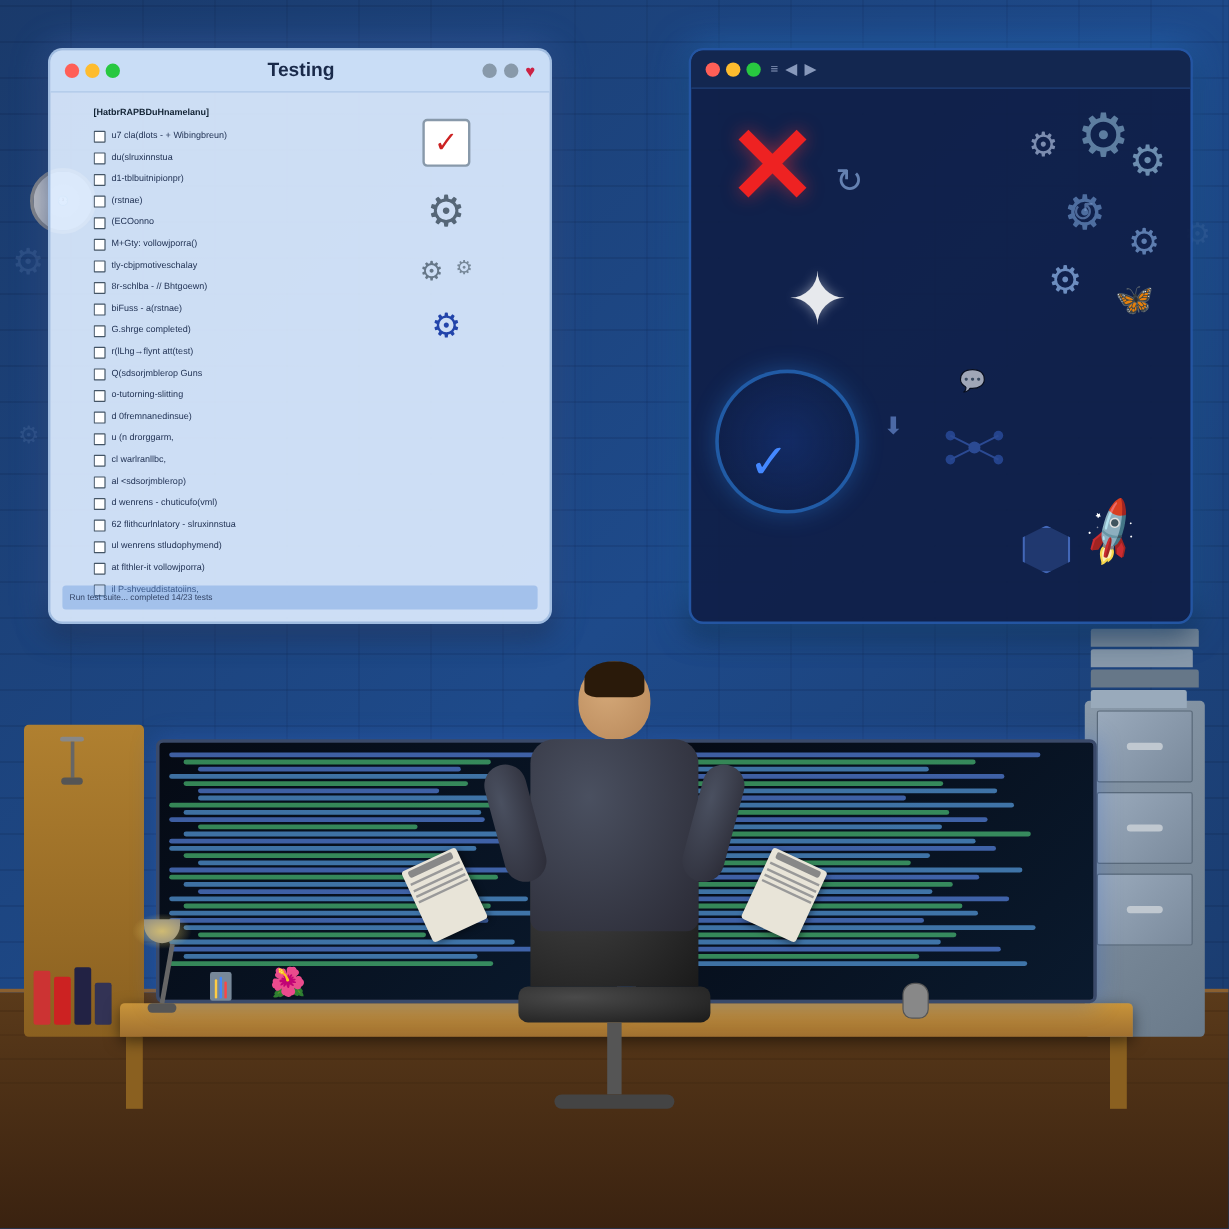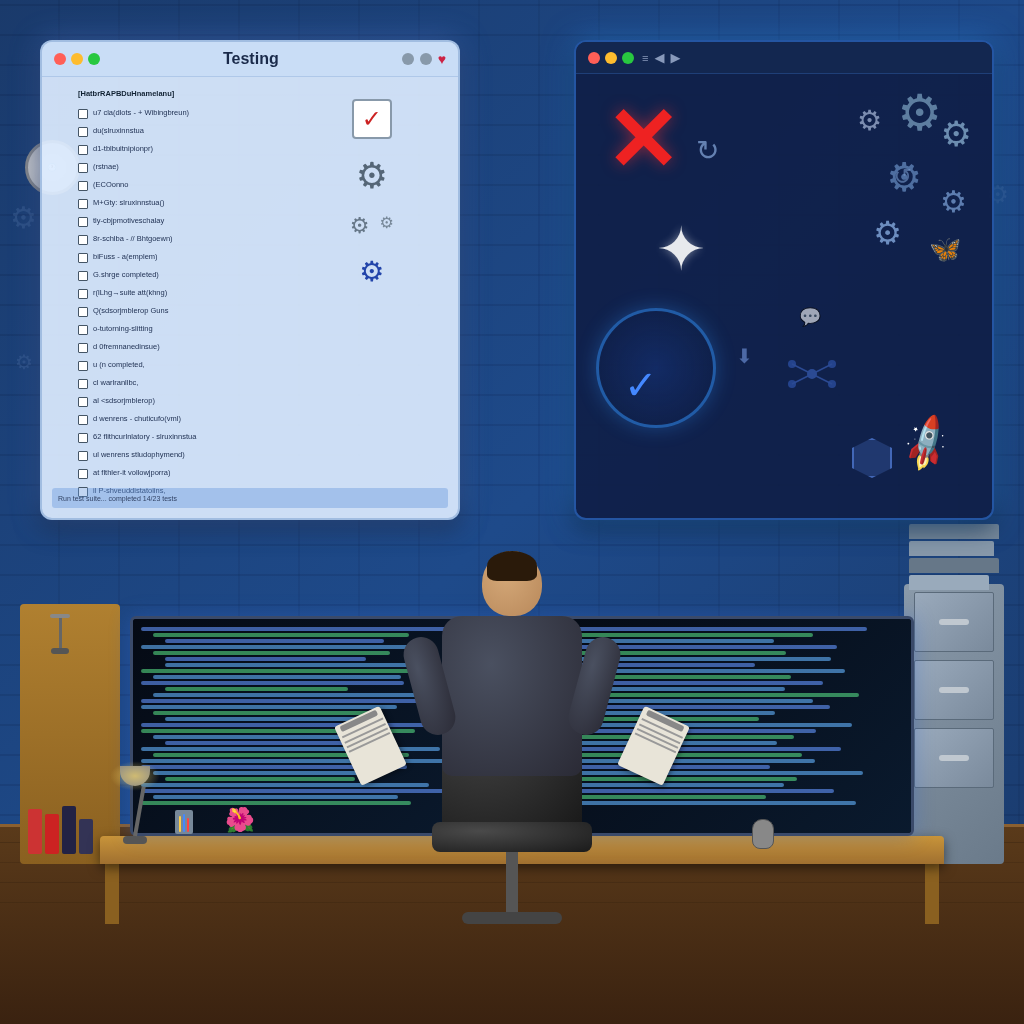--- a/index.html
+++ b/index.html
@@ -871,57 +871,57 @@
         <div class="checklist-item">
           <div class="check-box"></div>
           <span class="check-text">(rstnae)</span>
         </div>
         <div class="checklist-item">
           <div class="check-box"></div>
           <span class="check-text">(ECOonno</span>
         </div>
         <div class="checklist-item">
           <div class="check-box"></div>
-          <span class="check-text">M+Gty: slruxinnstua()</span>
+          <span class="check-text">M+Gty: vollowjporra()</span>
         </div>
         <div class="checklist-item">
           <div class="check-box"></div>
           <span class="check-text">tly-cbjpmotiveschalay</span>
         </div>
         <div class="checklist-item">
           <div class="check-box"></div>
           <span class="check-text">8r-schlba - // Bhtgoewn)</span>
         </div>
         <div class="checklist-item">
           <div class="check-box"></div>
-          <span class="check-text">biFuss - a(emplem)</span>
+          <span class="check-text">biFuss - a(rstnae)</span>
         </div>
         <div class="checklist-item">
           <div class="check-box"></div>
           <span class="check-text">G.shrge completed)</span>
         </div>
         <div class="checklist-item">
           <div class="check-box"></div>
-          <span class="check-text">r(lLhg→suite att(khng)</span>
+          <span class="check-text">r(lLhg→flynt att(test)</span>
         </div>
         <div class="checklist-item">
           <div class="check-box"></div>
           <span class="check-text">Q(sdsorjmblerop Guns</span>
         </div>
         <div class="checklist-item">
           <div class="check-box"></div>
           <span class="check-text">o-tutorning-slitting</span>
         </div>
         <div class="checklist-item">
           <div class="check-box"></div>
           <span class="check-text">d 0fremnanedinsue)</span>
         </div>
         <div class="checklist-item">
           <div class="check-box"></div>
-          <span class="check-text">u (n completed,</span>
+          <span class="check-text">u (n drorggarm,</span>
         </div>
         <div class="checklist-item">
           <div class="check-box"></div>
           <span class="check-text">cl warlranllbc,</span>
         </div>
         <div class="checklist-item">
           <div class="check-box"></div>
           <span class="check-text">al &lt;sdsorjmblerop)</span>
         </div>
         <div class="checklist-item">

